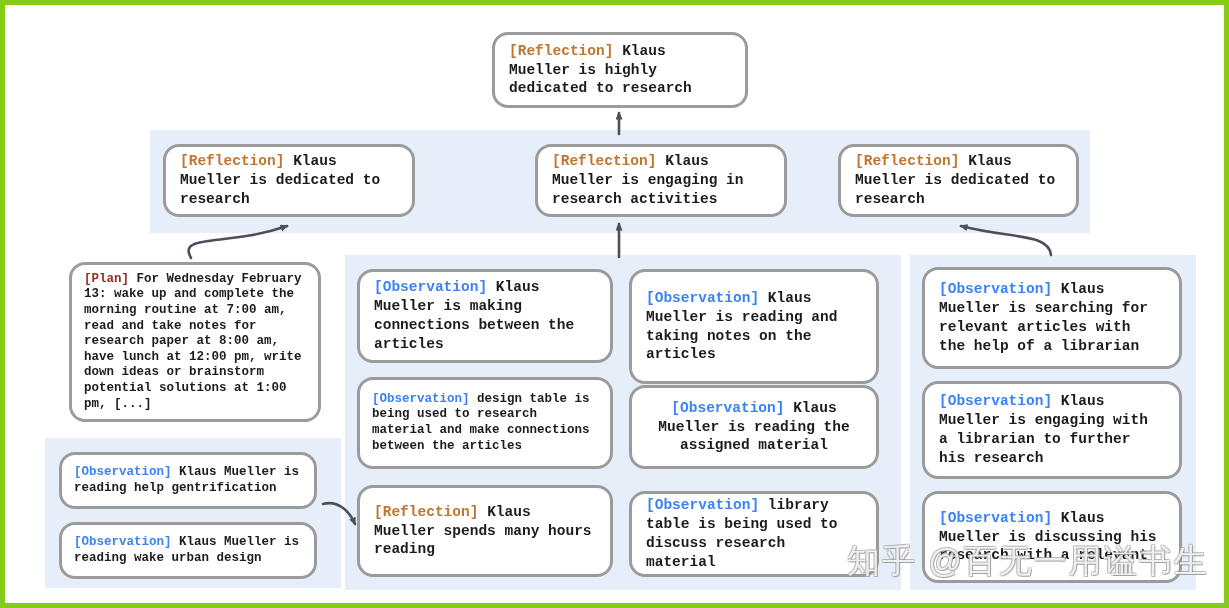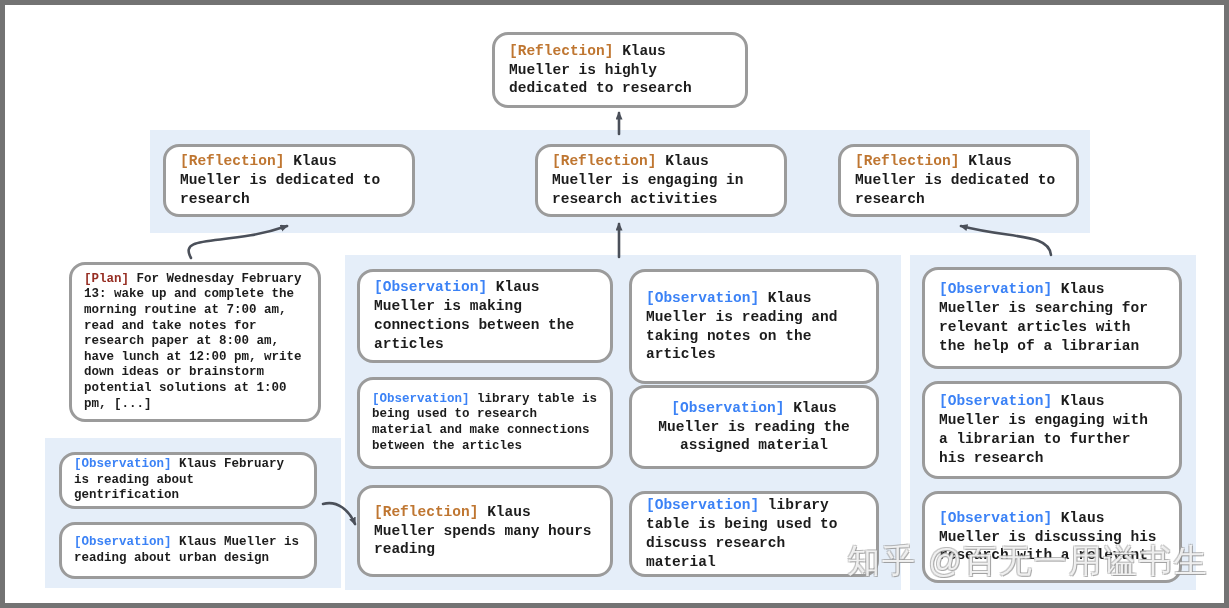--- a/index.html
+++ b/index.html
@@ -1,21 +1,21 @@
 <!DOCTYPE html>
 <html><head>
 <meta charset="utf-8">
 <style>
   html,body{margin:0;padding:0;background:#fff;}
   .canvas{
     position:relative;
     width:1229px;height:608px;
     box-sizing:border-box;
     background:#ffffff;
-    border:5px solid #737373;
+    border:5px solid #84cc16;
     overflow:hidden;
     font-family:"Liberation Mono","DejaVu Sans Mono",monospace;
   }
   .band{
     position:absolute;
     background:#e5eef9;
     z-index:0;
   }
   .node{
     position:absolute;
@@ -73,31 +73,31 @@
   </div>
   <div class="node large" style="left:833px;top:139px;width:241px;height:73px;">
     <p class="txt"><span class="tag-ref">[Reflection]</span> <span>Klaus Mueller is dedicated to research</span></p>
   </div>
 
   <div class="node small" style="left:64px;top:257px;width:252px;height:160px;">
     <p class="txt"><span class="tag-plan">[Plan]</span> <span>For Wednesday February 13: wake up and complete the morning routine at 7:00 am, read and take notes for research paper at 8:00 am, have lunch at 12:00 pm, write down ideas or brainstorm potential solutions at 1:00 pm, [...]</span></p>
   </div>
 
   <div class="node small" style="left:54px;top:447px;width:258px;height:57px;">
-    <p class="txt"><span class="tag-obs">[Observation]</span> <span>Klaus February is reading about gentrification</span></p>
+    <p class="txt"><span class="tag-obs">[Observation]</span> <span>Klaus Mueller is reading help gentrification</span></p>
   </div>
   <div class="node small" style="left:54px;top:517px;width:258px;height:57px;">
-    <p class="txt"><span class="tag-obs">[Observation]</span> <span>Klaus Mueller is reading about urban design</span></p>
+    <p class="txt"><span class="tag-obs">[Observation]</span> <span>Klaus Mueller is reading wake urban design</span></p>
   </div>
 
   <div class="node large" style="left:352px;top:264px;width:256px;height:94px;">
     <p class="txt"><span class="tag-obs">[Observation]</span> <span>Klaus Mueller is making connections between the articles</span></p>
   </div>
   <div class="node small" style="left:352px;top:372px;width:256px;height:92px;">
-    <p class="txt"><span class="tag-obs">[Observation]</span> <span>library table is being used to research material and make connections between the articles</span></p>
+    <p class="txt"><span class="tag-obs">[Observation]</span> <span>design table is being used to research material and make connections between the articles</span></p>
   </div>
   <div class="node large" style="left:352px;top:480px;width:256px;height:92px;">
     <p class="txt"><span class="tag-ref">[Reflection]</span> <span>Klaus Mueller spends many hours reading</span></p>
   </div>
 
   <div class="node large" style="left:624px;top:264px;width:250px;height:115px;">
     <p class="txt"><span class="tag-obs">[Observation]</span> <span>Klaus Mueller is reading and taking notes on the articles</span></p>
   </div>
   <div class="node large" style="left:624px;top:380px;width:250px;height:84px;text-align:center;">
     <p class="txt"><span class="tag-obs">[Observation]</span> <span>Klaus Mueller is reading the assigned material</span></p>

